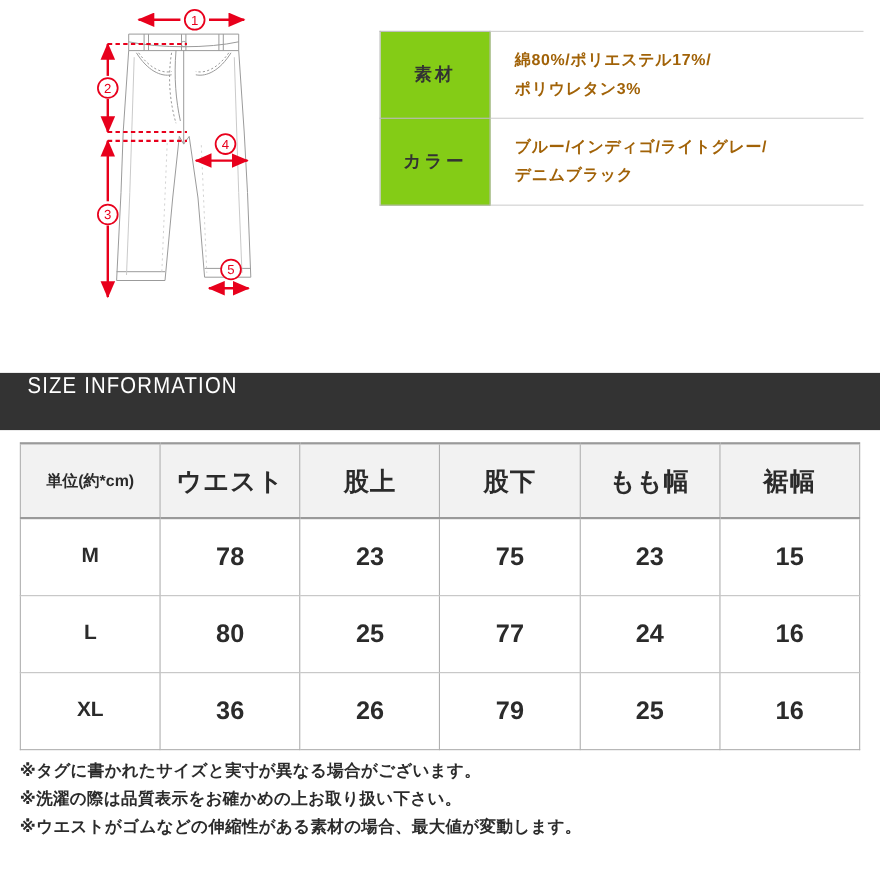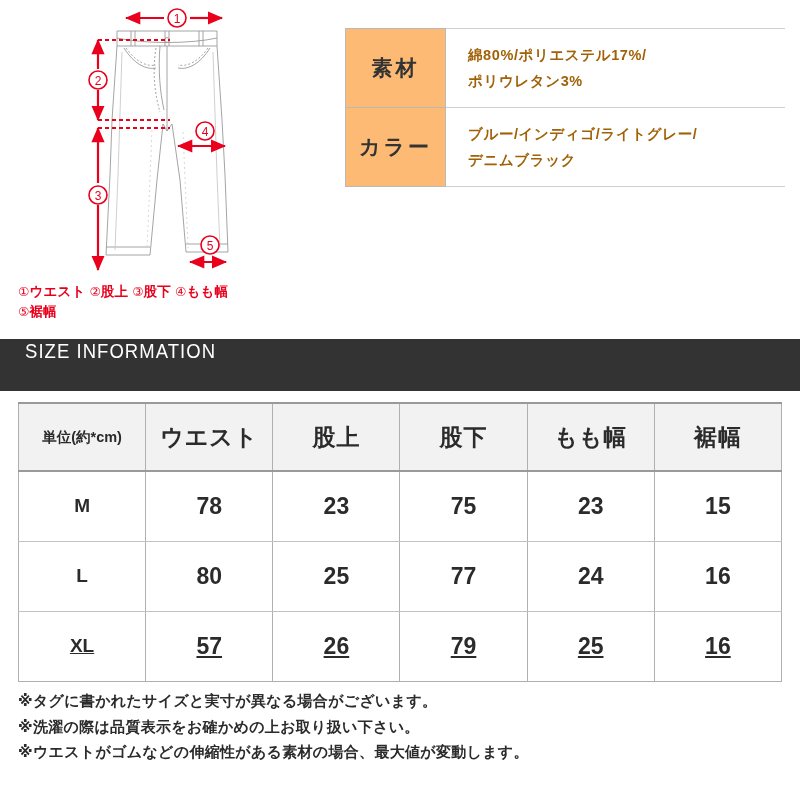--- a/index.html
+++ b/index.html
@@ -40,31 +40,31 @@
     font-size: 14.5px;
   }
   .spec-table tr { }
   .spec-table th, .spec-table td {
     border-top: 1px solid #cfcfcf;
     border-bottom: 1px solid #cfcfcf;
     vertical-align: middle;
   }
   .spec-table th {
     width: 100px;
-    background: #fdba74;
+    background: #84cc16;
     border-left: 1px solid #b9b9b9;
     border-right: 1px solid #b9b9b9;
     border-top: 1px solid #b9b9b9;
     border-bottom: 1px solid #b9b9b9;
     text-align: center;
     font-weight: bold;
     color: #333;
     letter-spacing: 3px;
     padding: 14px 0;
-    font-size: 21px;
+    font-size: 16px;
   }
   .spec-table td {
     padding: 13px 0 13px 22px;
     color: #a16207;
     line-height: 26px;
     letter-spacing: 0.6px;
     font-size: 14.5px;
     font-weight: bold;
   }
   .spec-table td .line { display: block; white-space: nowrap; }
@@ -114,21 +114,21 @@
     font-weight: bold;
   }
   .size-table tbody td {
     height: 70px;
     font-size: 23px;
     font-weight: bold;
     border-top: 1px solid #c2c2c2;
     border-bottom: 1px solid #c2c2c2;
   }
   .size-table tbody td.sizename { font-size: 19px; }
-  .size-table tbody tr:last-child td { border-bottom: 1px solid #b0b0b0; text-decoration: underline; }
+  .size-table tbody tr:last-child td { border-bottom: 1px solid #b0b0b0; }
 
   
   .notes {
     position: absolute; left: 18px; top: 688px;
     width: 770px;
     font-size: 15px;
     line-height: 25.5px;
     color: #2b2b2b;
     letter-spacing: 0.3px;
     font-weight: bold;
@@ -232,27 +232,20 @@
           <text x="98" y="199.5" font-size="12" fill="#e8001c" text-anchor="middle" font-family="Liberation Sans, sans-serif">3</text>
 
           <circle cx="205" cy="131" r="9" fill="#ffffff" stroke="#e8001c" stroke-width="1.6"></circle>
           <text x="205" y="135.5" font-size="12" fill="#e8001c" text-anchor="middle" font-family="Liberation Sans, sans-serif">4</text>
 
           <circle cx="210" cy="245" r="9" fill="#ffffff" stroke="#e8001c" stroke-width="1.6"></circle>
           <text x="210" y="249.5" font-size="12" fill="#e8001c" text-anchor="middle" font-family="Liberation Sans, sans-serif">5</text>
         </g>
       </svg>
 
-      <div class="legend">
-        <span><span class="num">①</span><span>ウエスト</span></span>
-        <span><span class="num">②</span><span>股上</span></span>
-        <span><span class="num">③</span><span>股下</span></span>
-        <span><span class="num">④</span><span>もも幅</span></span><br>
-        <span><span class="num">⑤</span><span>裾幅</span></span>
-      </div>
     </div>
 
     <table class="spec-table">
       <tbody>
         <tr>
           <th>素材</th>
           <td>
             <span class="line">綿80%/ポリエステル17%/</span>
             <span class="line">ポリウレタン3%</span>
           </td>
@@ -295,21 +288,21 @@
       <tr>
         <td class="sizename">L</td>
         <td>80</td>
         <td>25</td>
         <td>77</td>
         <td>24</td>
         <td>16</td>
       </tr>
       <tr>
         <td class="sizename">XL</td>
-        <td>57</td>
+        <td>36</td>
         <td>26</td>
         <td>79</td>
         <td>25</td>
         <td>16</td>
       </tr>
     </tbody>
   </table>
 
   <div class="notes">
     <div>※タグに書かれたサイズと実寸が異なる場合がございます。</div>

